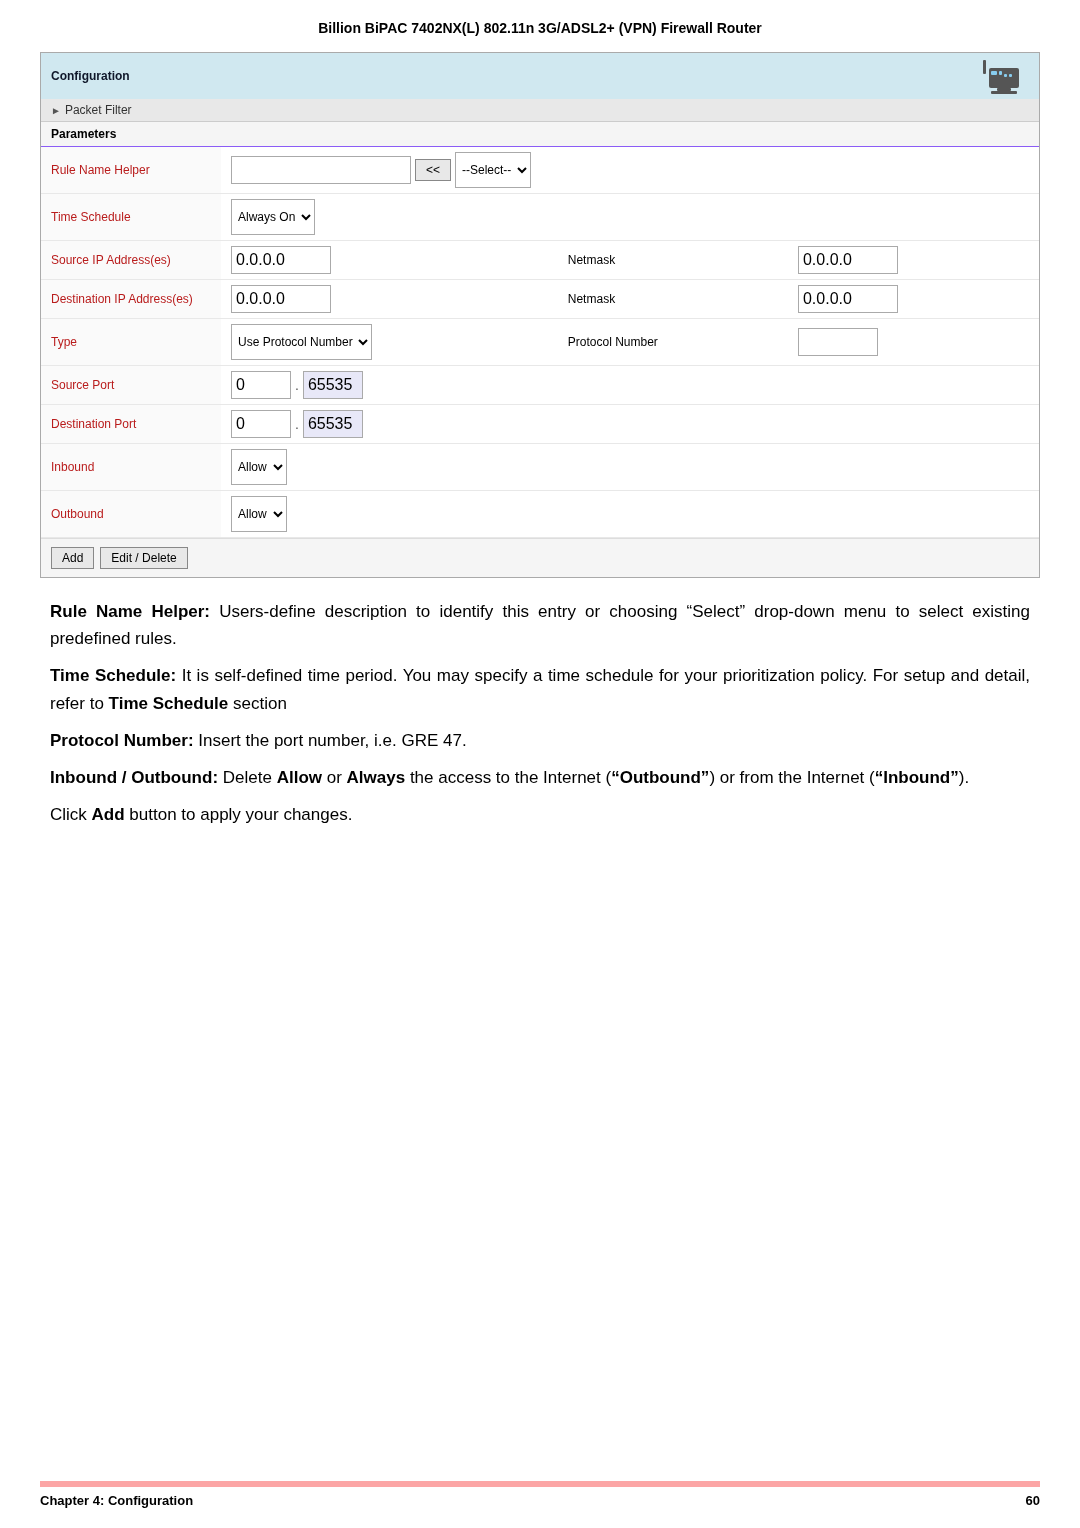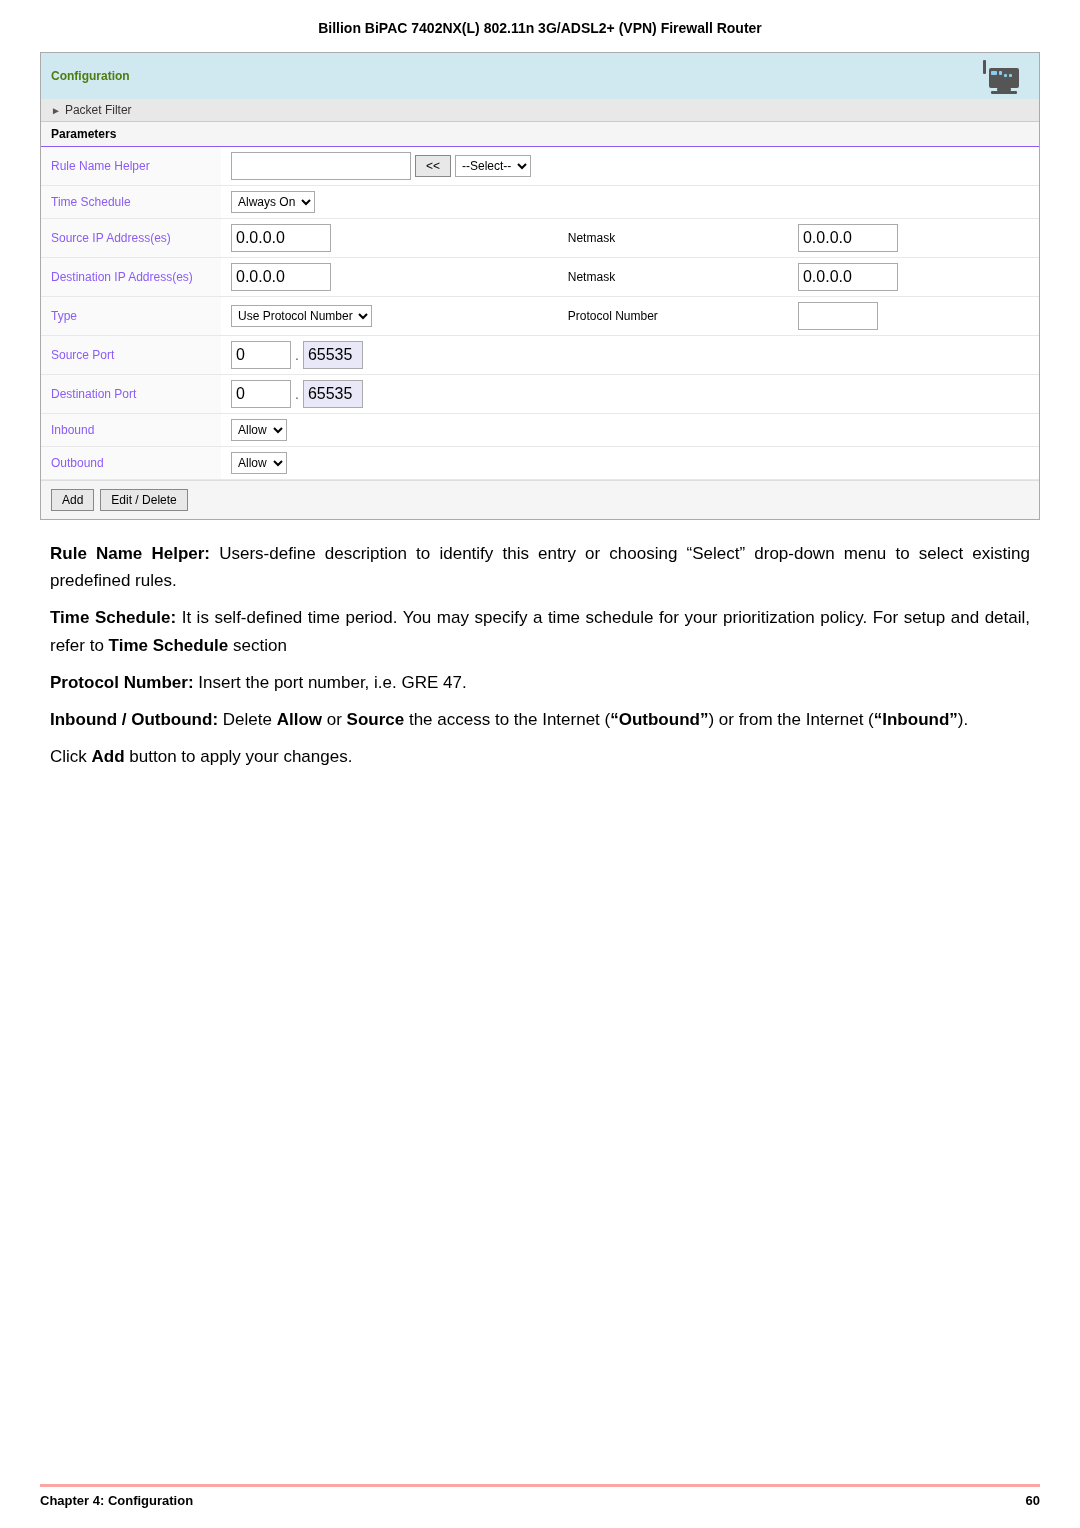--- a/index.html
+++ b/index.html
@@ -23,21 +23,21 @@
     .config-box {
       border: 1px solid #aaa;
       margin-bottom: 20px;
     }
 
     .config-header {
       background: #d0e8f0;
       padding: 5px 10px;
       font-weight: bold;
       font-size: 12px;
-      color: #4d7c0f;
+      color: #0f172a;
       display: flex;
       align-items: center;
       justify-content: space-between;
     }
 
     .config-header-left {
       display: flex;
       align-items: center;
       gap: 4px;
     }
@@ -82,40 +82,40 @@
     }
 
     .form-table td {
       padding: 5px 10px;
       vertical-align: middle;
       font-size: 12px;
     }
 
     .form-table td:first-child {
       width: 180px;
-      color: #8b5cf6;
+      color: #b91c1c;
       background: #fafafa;
     }
 
     .form-table td.label-cell {
       background: #fafafa;
     }
 
     input[type="text"] {
       border: 1px solid #aaa;
       padding: 13px 4px;
       font-size: 16px;
       height: 22px;
     }
 
     select {
       border: 1px solid #aaa;
       padding: 1px 2px;
       font-size: 12px;
-      height: 22px;
+      height: 36px;
       background: #fff;
     }
 
     .rule-name-row {
       display: flex;
       align-items: center;
       gap: 4px;
     }
 
     .port-row {
@@ -155,21 +155,21 @@
       margin-bottom: 10px;
       font-size: 17px;
       text-align: justify;
     }
 
     .footer {
       position: fixed;
       bottom: 20px;
       left: 40px;
       right: 40px;
-      border-top: 3px solid #fca5a5;
+      border-top: 6px solid #fca5a5;
       padding-top: 6px;
       display: flex;
       justify-content: space-between;
       font-size: 13px;
     }
 
     .footer-chapter {
       font-weight: bold;
     }
 
@@ -326,21 +326,21 @@
   <p>
     <strong>Rule Name Helper:</strong><span> Users-define description to identify this entry or choosing “Select” drop-down menu to select existing predefined rules.</span>
   </p>
   <p>
     <strong>Time Schedule:</strong><span> It is self-defined time period.  You may specify a time schedule for your prioritization policy. For setup and detail, refer to </span><strong>Time Schedule</strong><span> section</span>
   </p>
   <p>
     <strong>Protocol Number:</strong><span> Insert the port number, i.e. GRE 47.</span>
   </p>
   <p>
-    <strong>Inbound / Outbound:</strong><span> Delete </span><strong>Allow</strong><span> or </span><strong>Source</strong><span> the access to the Internet (</span><strong>“Outbound”</strong><span>) or from the Internet (</span><strong>“Inbound”</strong><span>).</span>
+    <strong>Inbound / Outbound:</strong><span> Delete </span><strong>Allow</strong><span> or </span><strong>Always</strong><span> the access to the Internet (</span><strong>“Outbound”</strong><span>) or from the Internet (</span><strong>“Inbound”</strong><span>).</span>
   </p>
   <p>
     <span>Click </span><strong>Add</strong><span> button to apply your changes.</span>
   </p>
 </div>
 
 <div class="footer">
   <span class="footer-chapter">Chapter 4: Configuration</span>
   <span class="footer-page">60</span>
 </div>

